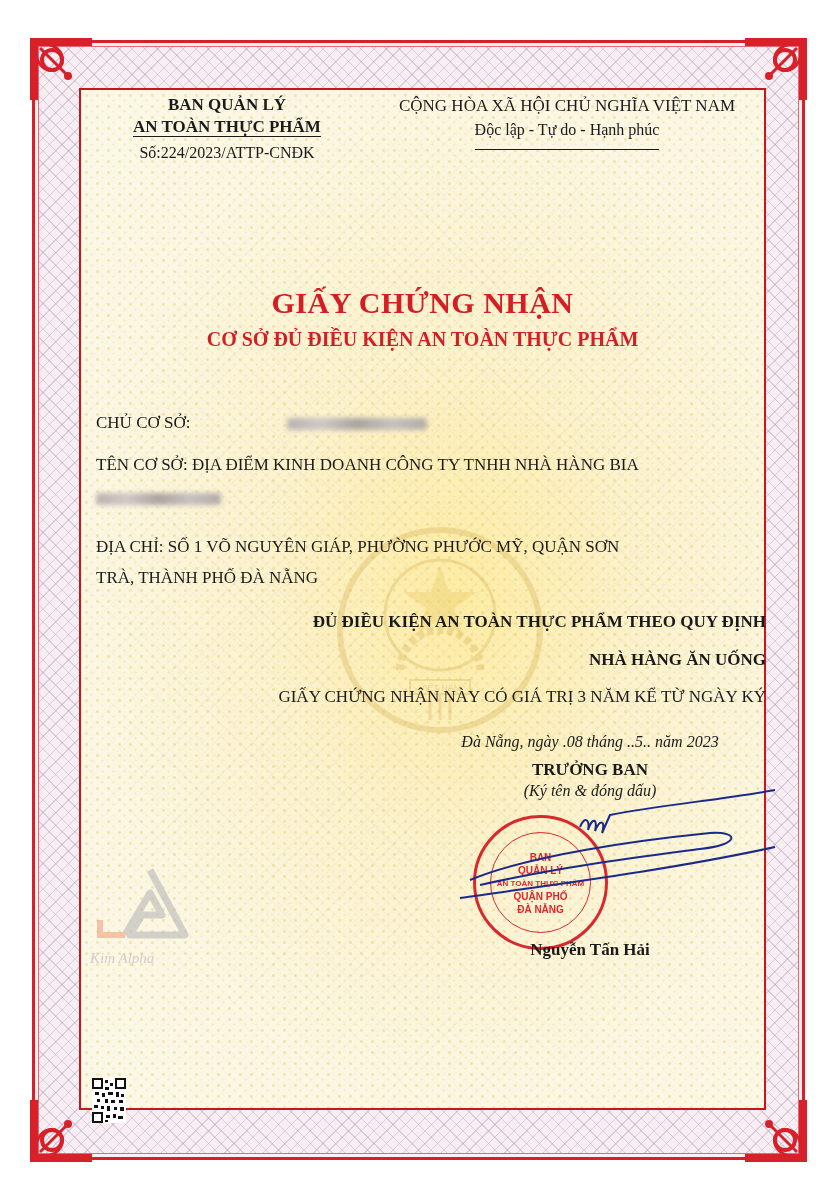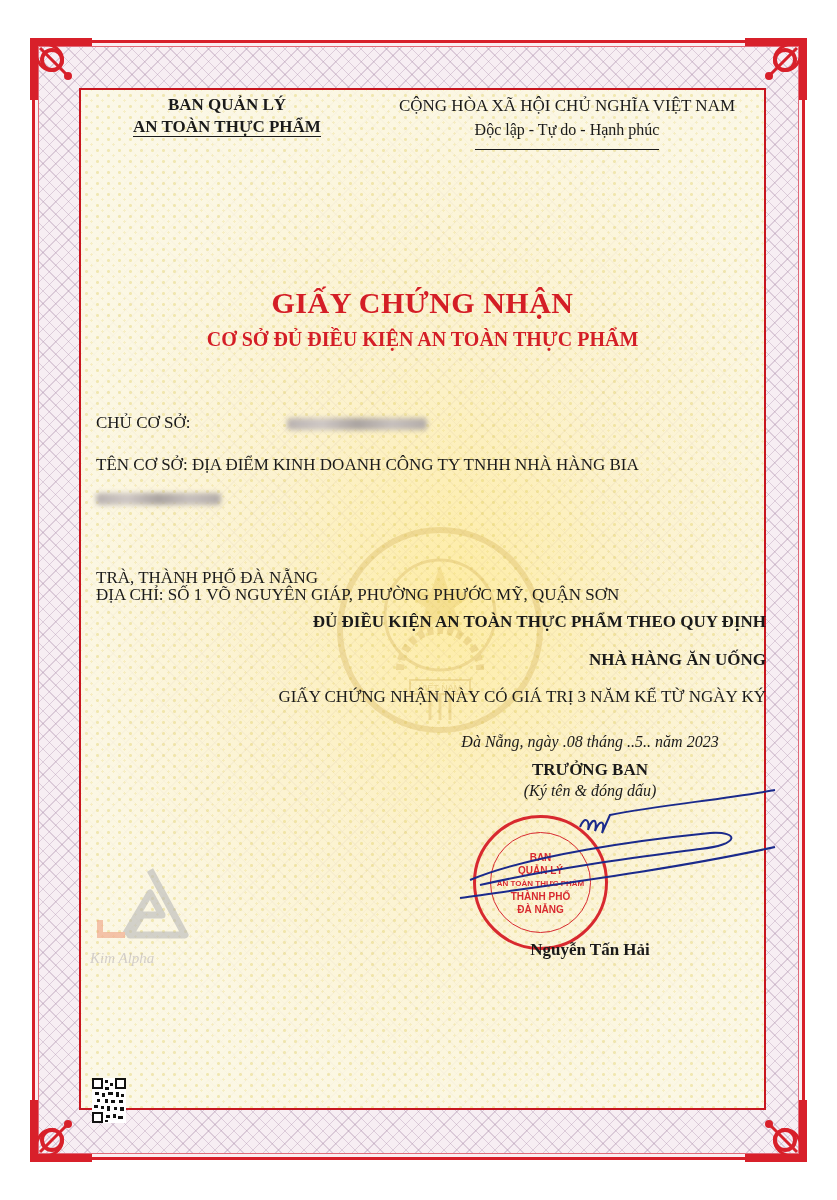--- a/index.html
+++ b/index.html
@@ -106,20 +106,21 @@
     <line x1="100" y1="175" x2="100" y2="200" stroke="#d6b45a" stroke-width="3"></line>
     <line x1="110" y1="175" x2="110" y2="200" stroke="#d6b45a" stroke-width="3"></line>
     <line x1="120" y1="175" x2="120" y2="200" stroke="#d6b45a" stroke-width="3"></line>
     <text x="110" y="171" text-anchor="middle" font-size="9" fill="#c6a44a" font-family="Liberation Sans, sans-serif">VIỆT NAM</text>
   </svg>
 </div>
 
 <div class="abs hdr-left">
   <div class="l2">BAN QUẢN LÝ</div>
   <div class="l3"><span class="ul">AN TOÀN THỰC PHẨM</span></div>
+  <div class="l4">Số:224/2023/ATTP-CNĐK</div>
 </div>
 
 <div class="abs hdr-right">
   <div class="r1">CỘNG HÒA XÃ HỘI CHỦ NGHĨA VIỆT NAM</div>
   <div><span class="r2">Độc lập - Tự do - Hạnh phúc</span></div>
 </div>
 
 <div class="abs title t1">GIẤY CHỨNG NHẬN</div>
 <div class="abs title t2">CƠ SỞ ĐỦ ĐIỀU KIỆN AN TOÀN THỰC PHẨM</div>
 
@@ -127,41 +128,41 @@
   <span>CHỦ CƠ SỞ:</span>
   <span class="blur" style="width:140px;margin-left:92px;"></span>
 </div>
 <div class="abs field bold" style="top:455px;">
   <span>TÊN CƠ SỞ:</span>
   <span>ĐỊA ĐIỂM KINH DOANH CÔNG TY TNHH NHÀ HÀNG BIA</span>
 </div>
 <div class="abs field" style="top:488px;">
   <span class="blur" style="width:125px;"></span>
 </div>
-<div class="abs field bold" style="top:537px;margin-top:48px;">
+<div class="abs field bold" style="top:537px;">
   <span>ĐỊA CHỈ:</span>
   <span>SỐ 1 VÕ NGUYÊN GIÁP, PHƯỜNG PHƯỚC MỸ, QUẬN SƠN</span>
 </div>
 <div class="abs field bold" style="top:568px;">TRÀ, THÀNH PHỐ ĐÀ NẴNG</div>
 
 <div class="abs center-line" style="top:612px;font-weight:bold;">ĐỦ ĐIỀU KIỆN AN TOÀN THỰC PHẨM THEO QUY ĐỊNH</div>
 <div class="abs center-line" style="top:650px;font-weight:bold;">NHÀ HÀNG ĂN UỐNG</div>
 <div class="abs center-line" style="top:687px;">GIẤY CHỨNG NHẬN NÀY CÓ GIÁ TRỊ 3 NĂM KỂ TỪ NGÀY KÝ</div>
 
 <div class="abs sign-block" style="top:733px;font-size:16px;font-style:italic;">Đà Nẵng, ngày .08 tháng ..5..  năm 2023</div>
 <div class="abs sign-block" style="top:760px;font-size:17px;font-weight:bold;">TRƯỞNG BAN</div>
 <div class="abs sign-block" style="top:782px;font-size:16px;font-style:italic;">(Ký tên &amp; đóng dấu)</div>
 
 <div class="stamp">
   <div class="inner-ring"></div>
   <div class="txt">
     <div>BAN</div>
     <div>QUẢN LÝ</div>
     <div style="font-size:8px;">AN TOÀN THỰC PHẨM</div>
-    <div>THÀNH PHỐ</div>
+    <div>QUẬN PHỐ</div>
     <div>ĐÀ NẴNG</div>
   </div>
 </div>
 
 <svg class="signature" viewBox="0 0 340 130">
   <path d="M140 42 C145 30 150 35 148 45 C152 32 158 33 155 46 C160 34 166 35 162 48 L170 30 C220 20 280 15 335 5" fill="none" stroke="#1a2a8c" stroke-width="2"></path>
   <path d="M30 95 C90 70 200 55 270 48 C300 46 300 60 260 64 C200 72 120 82 40 100" fill="none" stroke="#1a2a8c" stroke-width="2"></path>
   <path d="M20 113 C110 100 230 85 335 62" fill="none" stroke="#1a2a8c" stroke-width="2"></path>
 </svg>
 

